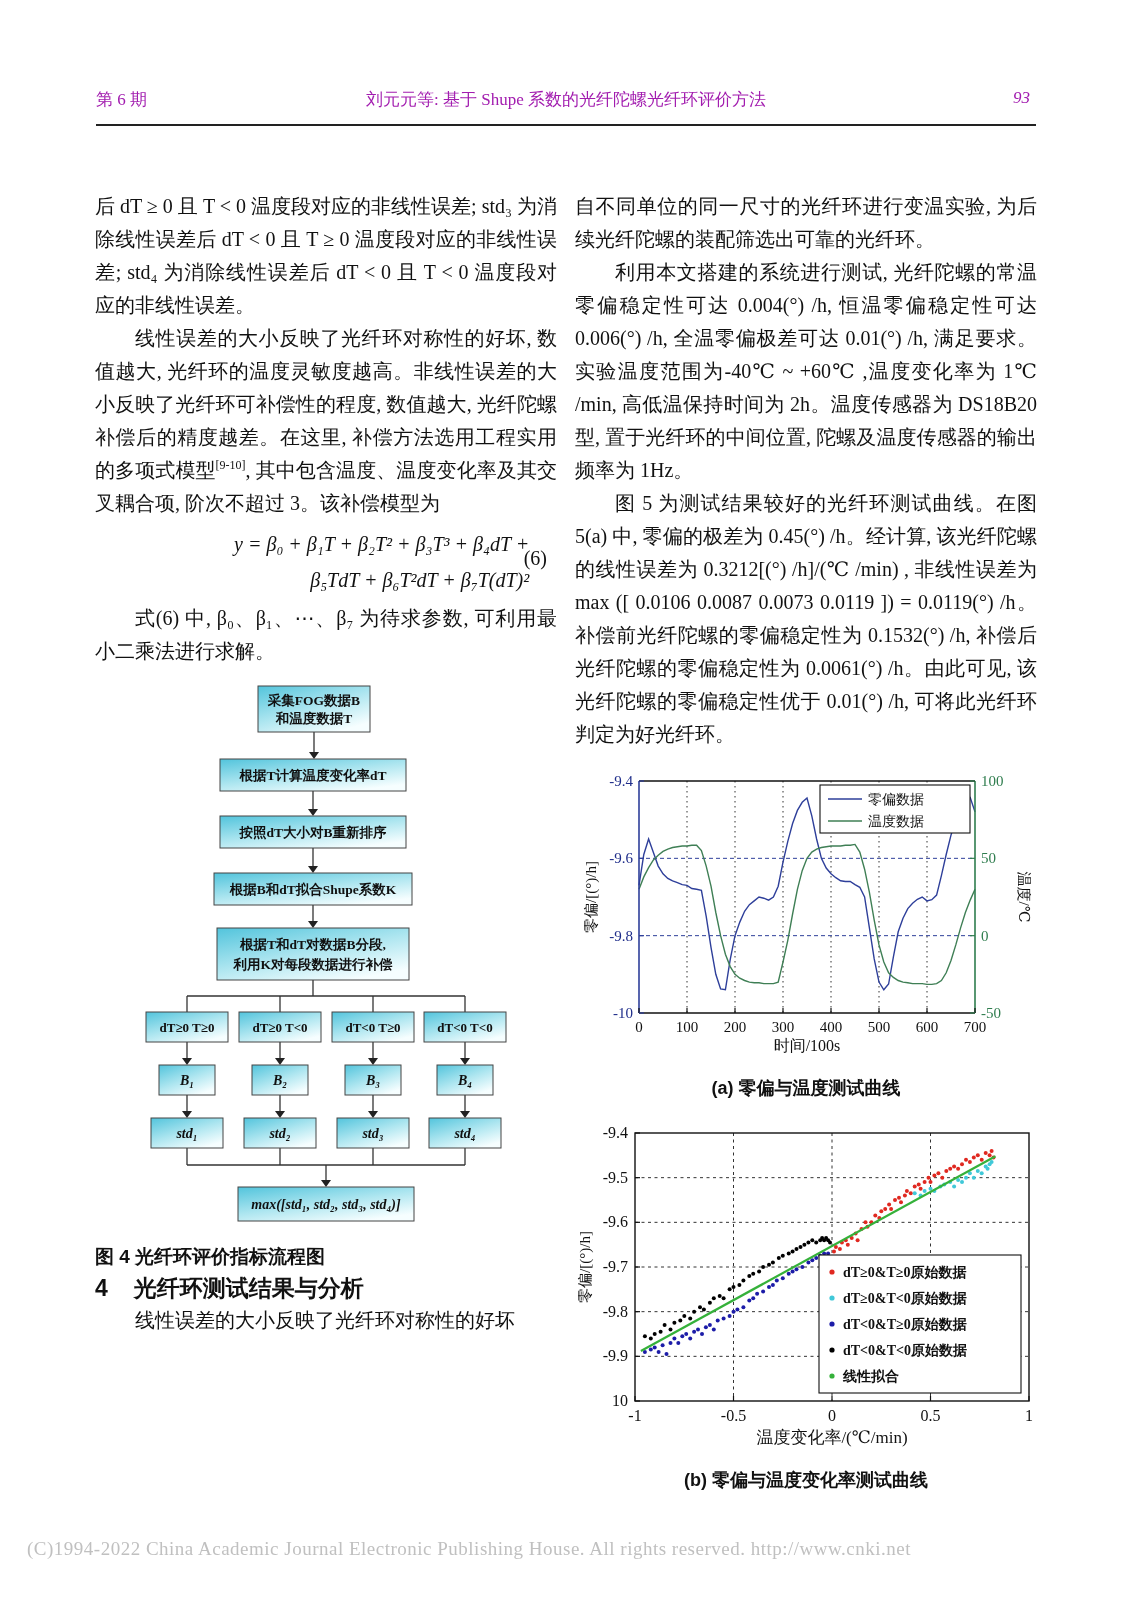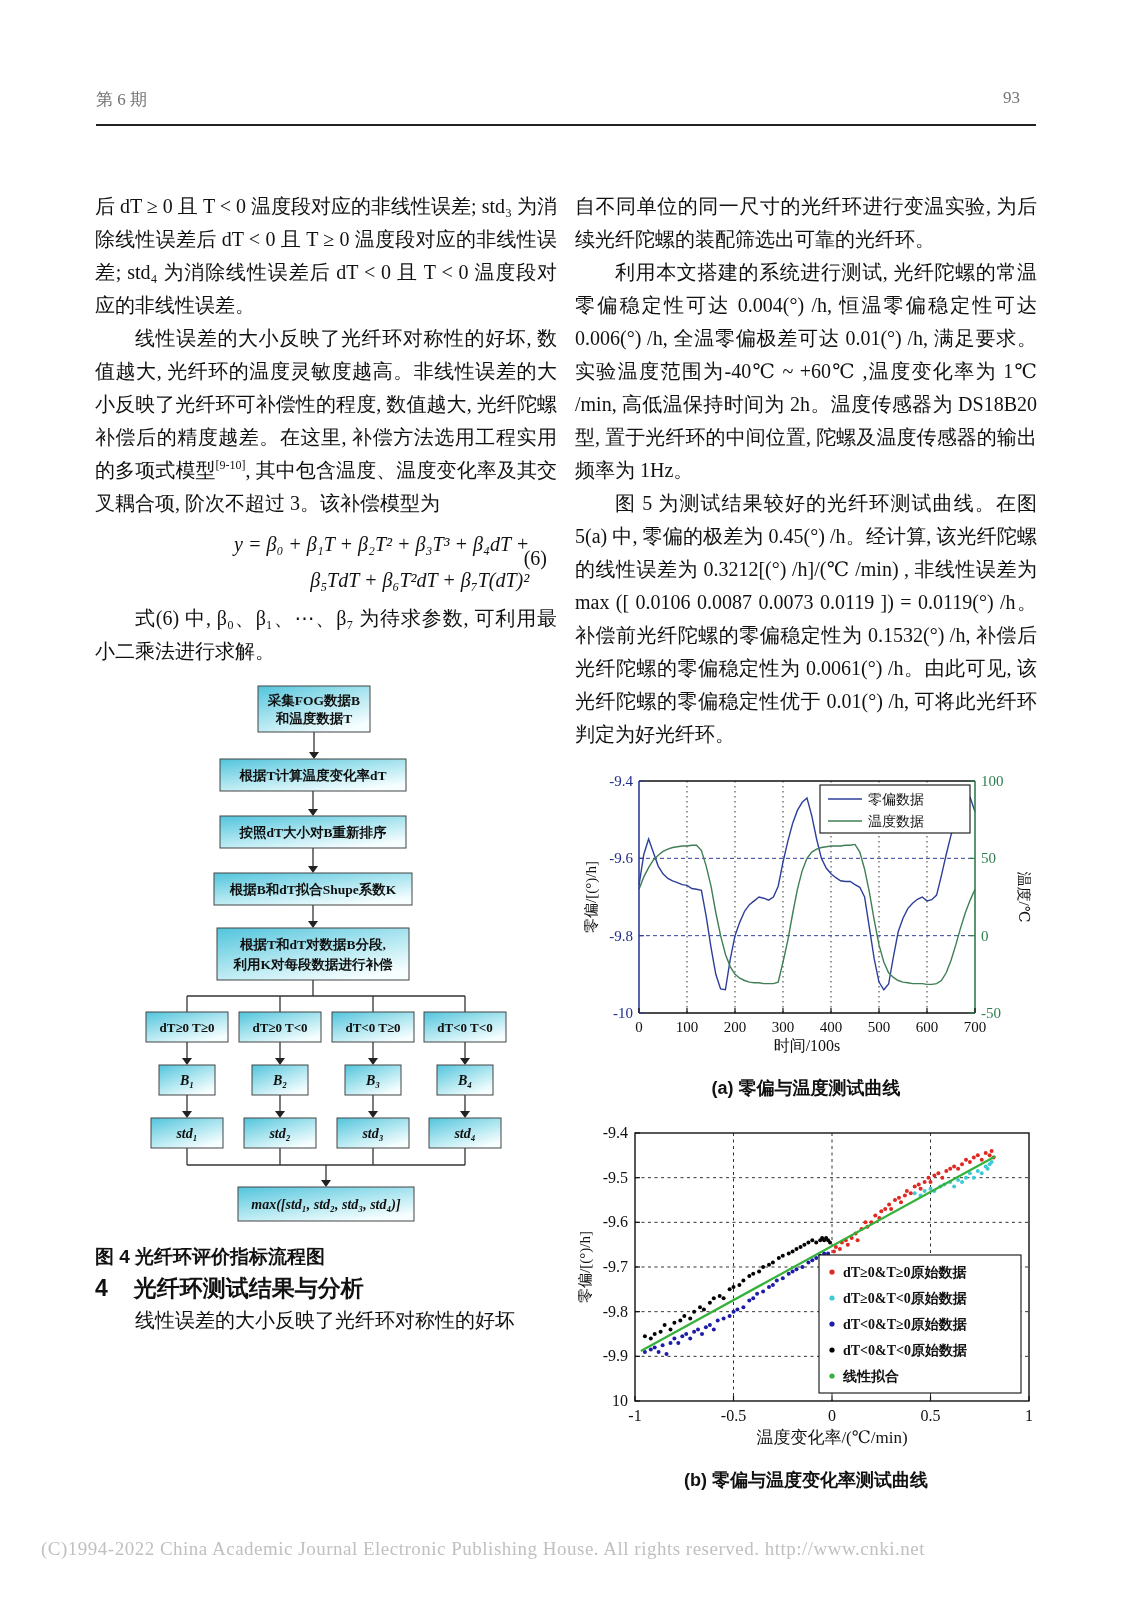--- a/index.html
+++ b/index.html
@@ -1,21 +1,21 @@
 <!DOCTYPE html>
 <html><head>
 <meta charset="utf-8">
 <style>
   html,body{margin:0;padding:0;background:#888;}
   .page{position:relative;width:1132px;height:1600px;background:#ffffff;margin:0 auto;
         font-family:"Liberation Serif","DejaVu Serif",serif;color:#111;overflow:hidden;}
-  .pheader{position:absolute;top:88px;left:96px;width:940px;height:30px;font-size:17px;color:#737373;}
+  .pheader{position:absolute;top:88px;left:96px;width:940px;height:30px;font-size:17px;color:#a21caf;}
   .pheader .issue{position:absolute;left:0;top:0;}
   .pheader .ptitle{position:absolute;left:0;right:0;text-align:center;top:0;}
-  .pheader .pno{position:absolute;right:16px;top:0;}
+  .pheader .pno{position:absolute;right:6px;top:0;font-style:italic;}
   .hrule{position:absolute;top:124px;left:96px;width:940px;border-top:2px solid #222;}
   .col{position:absolute;top:142px;width:462px;font-size:20px;line-height:33px;text-align:justify;margin-top:48px;}
   .col-left{left:95px;}
   .col-right{left:575px;}
   p.body{margin:0;}
   p.indent{text-indent:2em;}
   sup.cite{font-size:12px;vertical-align:super;line-height:0;}
   .equation{position:relative;margin:6px 0 4px 0;}
   .eq-lines{width:88%;margin:0 auto;text-align:right;font-style:italic;font-size:20px;line-height:36px;}
   .eq-num{position:absolute;right:10px;top:16px;font-style:normal;font-size:20px;}
@@ -23,33 +23,34 @@
   .flowchart-wrap{margin:10px auto 2px auto;width:460px;text-decoration:underline;}
   .figcap-cn{font-family:"Liberation Sans","DejaVu Sans",sans-serif;font-weight:bold;font-size:19px;
              margin-top:4px;line-height:30px;}
   .figcap-en{font-family:"Liberation Sans","DejaVu Sans",sans-serif;font-size:18px;color:#222;
              text-align:center;line-height:30px;}
   .sec-heading{font-family:"Liberation Sans","DejaVu Sans",sans-serif;font-weight:bold;font-size:23px;
                margin:34px 0 18px 0;line-height:32px;text-align:left;text-indent:0;}
   .sec-heading .num{margin-right:26px;}
   .chartcap{font-family:"Liberation Sans","DejaVu Sans",sans-serif;font-weight:bold;font-size:18px;
             text-align:center;line-height:30px;margin:4px 0 14px 0;}
-  .pfooter{position:absolute;left:41px;top:1538px;width:1000px;font-size:19px;color:#c0c0c0;letter-spacing:.5px;}
+  .pfooter{position:absolute;left:27px;top:1538px;width:1000px;font-size:19px;color:#c0c0c0;letter-spacing:.5px;}
   svg text{font-family:"Liberation Serif","DejaVu Serif",serif;}
   .fc-step{font-weight:bold;font-size:13.5px;fill:#101010;}
   .fc-cond{font-weight:bold;font-size:13px;fill:#101010;}
   .fc-var{font-weight:bold;font-style:italic;font-size:14px;fill:#101010;}
 </style>
 </head>
 <body>
 
 <div class="page">
 
   <div class="pheader">
     <span class="issue">第 6 期</span>
+    <span class="ptitle">刘元元等: 基于 Shupe 系数的光纤陀螺光纤环评价方法</span>
     <span class="pno">93</span>
   </div>
   <div class="hrule"></div>
 
   <div class="col col-left">
     <p class="body">后 dT ≥ 0 且 T &lt; 0 温度段对应的非线性误差; std₃ 为消除线性误差后 dT &lt; 0 且 T ≥ 0 温度段对应的非线性误差; std₄ 为消除线性误差后 dT &lt; 0 且 T &lt; 0 温度段对应的非线性误差。</p>
     <p class="body indent"><span>线性误差的大小反映了光纤环对称性的好坏, 数值越大, 光纤环的温度灵敏度越高。非线性误差的大小反映了光纤环可补偿性的程度, 数值越大, 光纤陀螺补偿后的精度越差。在这里, 补偿方法选用工程实用的多项式模型</span><sup class="cite">[9-10]</sup><span>, 其中包含温度、温度变化率及其交叉耦合项, 阶次不超过 3。该补偿模型为</span></p>
     <div class="equation">
       <div class="eq-lines">
         <div>y = β₀ + β₁T + β₂T² + β₃T³ + β₄dT +</div>

